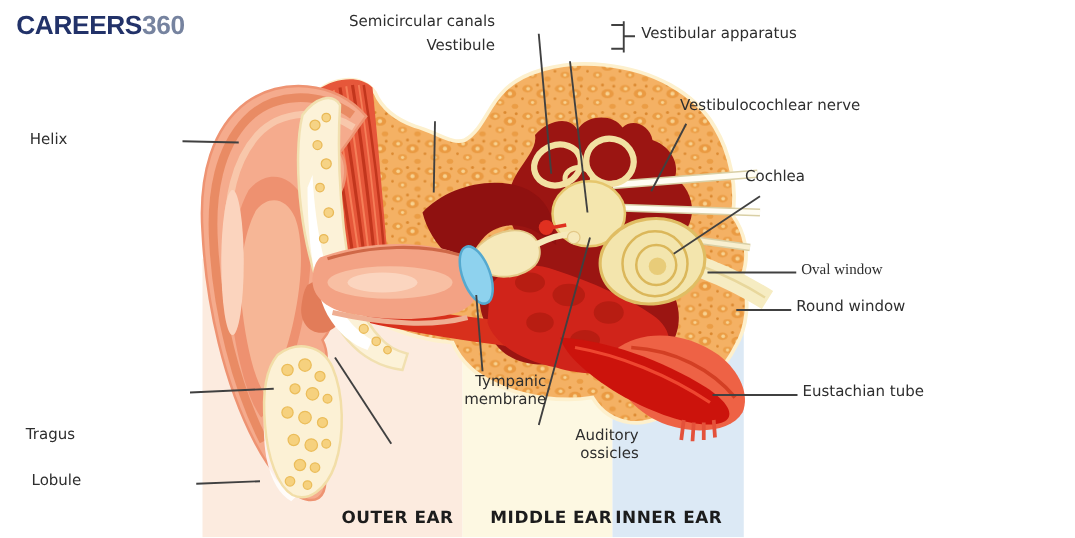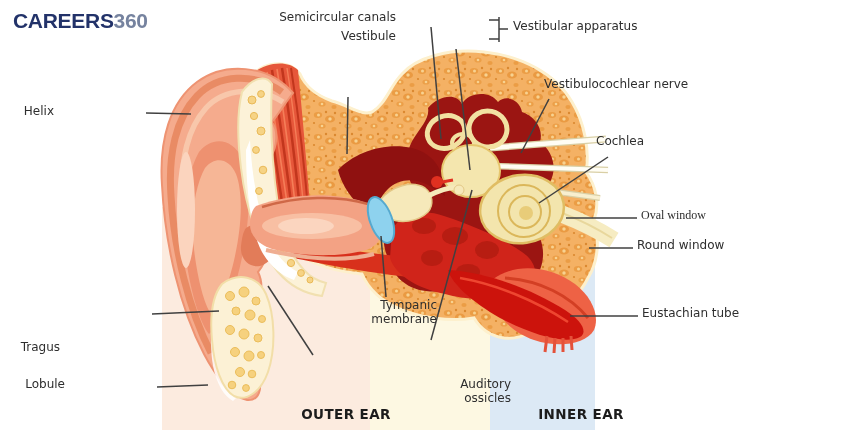--- a/index.html
+++ b/index.html
@@ -3,21 +3,21 @@
 <meta charset="utf-8">
 <style>
   html,body{margin:0;padding:0;background:#fff;}
   .stage{position:relative;width:768px;height:430px;background:#ffffff;overflow:hidden;
          font-family:"DejaVu Sans",sans-serif;}
   .stage svg{position:absolute;left:0;top:0;}
   .label{position:absolute;font-size:12px;color:#2e2e2e;line-height:1.14;white-space:nowrap;}
   .label.r{text-align:right;}
   .label.c{white-space:normal;text-align:right;}
   .band-label{position:absolute;top:406px;width:100px;text-align:center;
-              font-size:13.5px;font-weight:bold;letter-spacing:.4px;color:#1c1c1c;margin-left:28px;}
+              font-size:13.5px;font-weight:bold;letter-spacing:.4px;color:#1c1c1c;}
   .logo{position:absolute;left:13px;top:9px;font-family:"Liberation Sans",sans-serif;
         font-size:21px;font-weight:bold;letter-spacing:-.3px;color:#223269;}
   .logo .suffix{color:#76839f;font-weight:600;}
 </style>
 </head>
 <body>
 
 <div class="stage">
 
 <svg width="860" height="430" viewBox="0 0 860 430">
@@ -237,18 +237,19 @@
 <div class="label r" style="right:703px;top:378px;margin-left:12px;">Lobule</div>
 <div class="label r" style="right:372px;top:11px;">Semicircular canals</div>
 <div class="label r" style="right:372px;top:30px;">Vestibule</div>
 <div class="label" style="left:513px;top:20px;">Vestibular apparatus</div>
 <div class="label" style="left:544px;top:78px;">Vestibulocochlear nerve</div>
 <div class="label" style="left:596px;top:135px;text-align:right;">Cochlea</div>
 <div class="label" style="left:641px;top:209px;font-family:Liberation Serif, serif;">Oval window</div>
 <div class="label" style="left:637px;top:239px;">Round window</div>
 <div class="label" style="left:642px;top:307px;">Eustachian tube</div>
 <div class="label c" style="left:339px;top:299px;width:98px;">Tympanic membrane</div>
-<div class="label c" style="left:427px;top:342px;width:84px;margin-top:36px;">Auditory ossicles</div>
+<div class="label c" style="left:427px;top:342px;width:84px;">Auditory ossicles</div>
 
 <div class="band-label" style="left:268px;">OUTER EAR</div>
-<div class="band-label" style="left:503px;">INNER EAR</div>
+<div class="band-label" style="left:391px;">MIDDLE EAR</div>
+<div class="band-label" style="left:485px;">INNER EAR</div>
 
 </div>
 
 </body></html>

